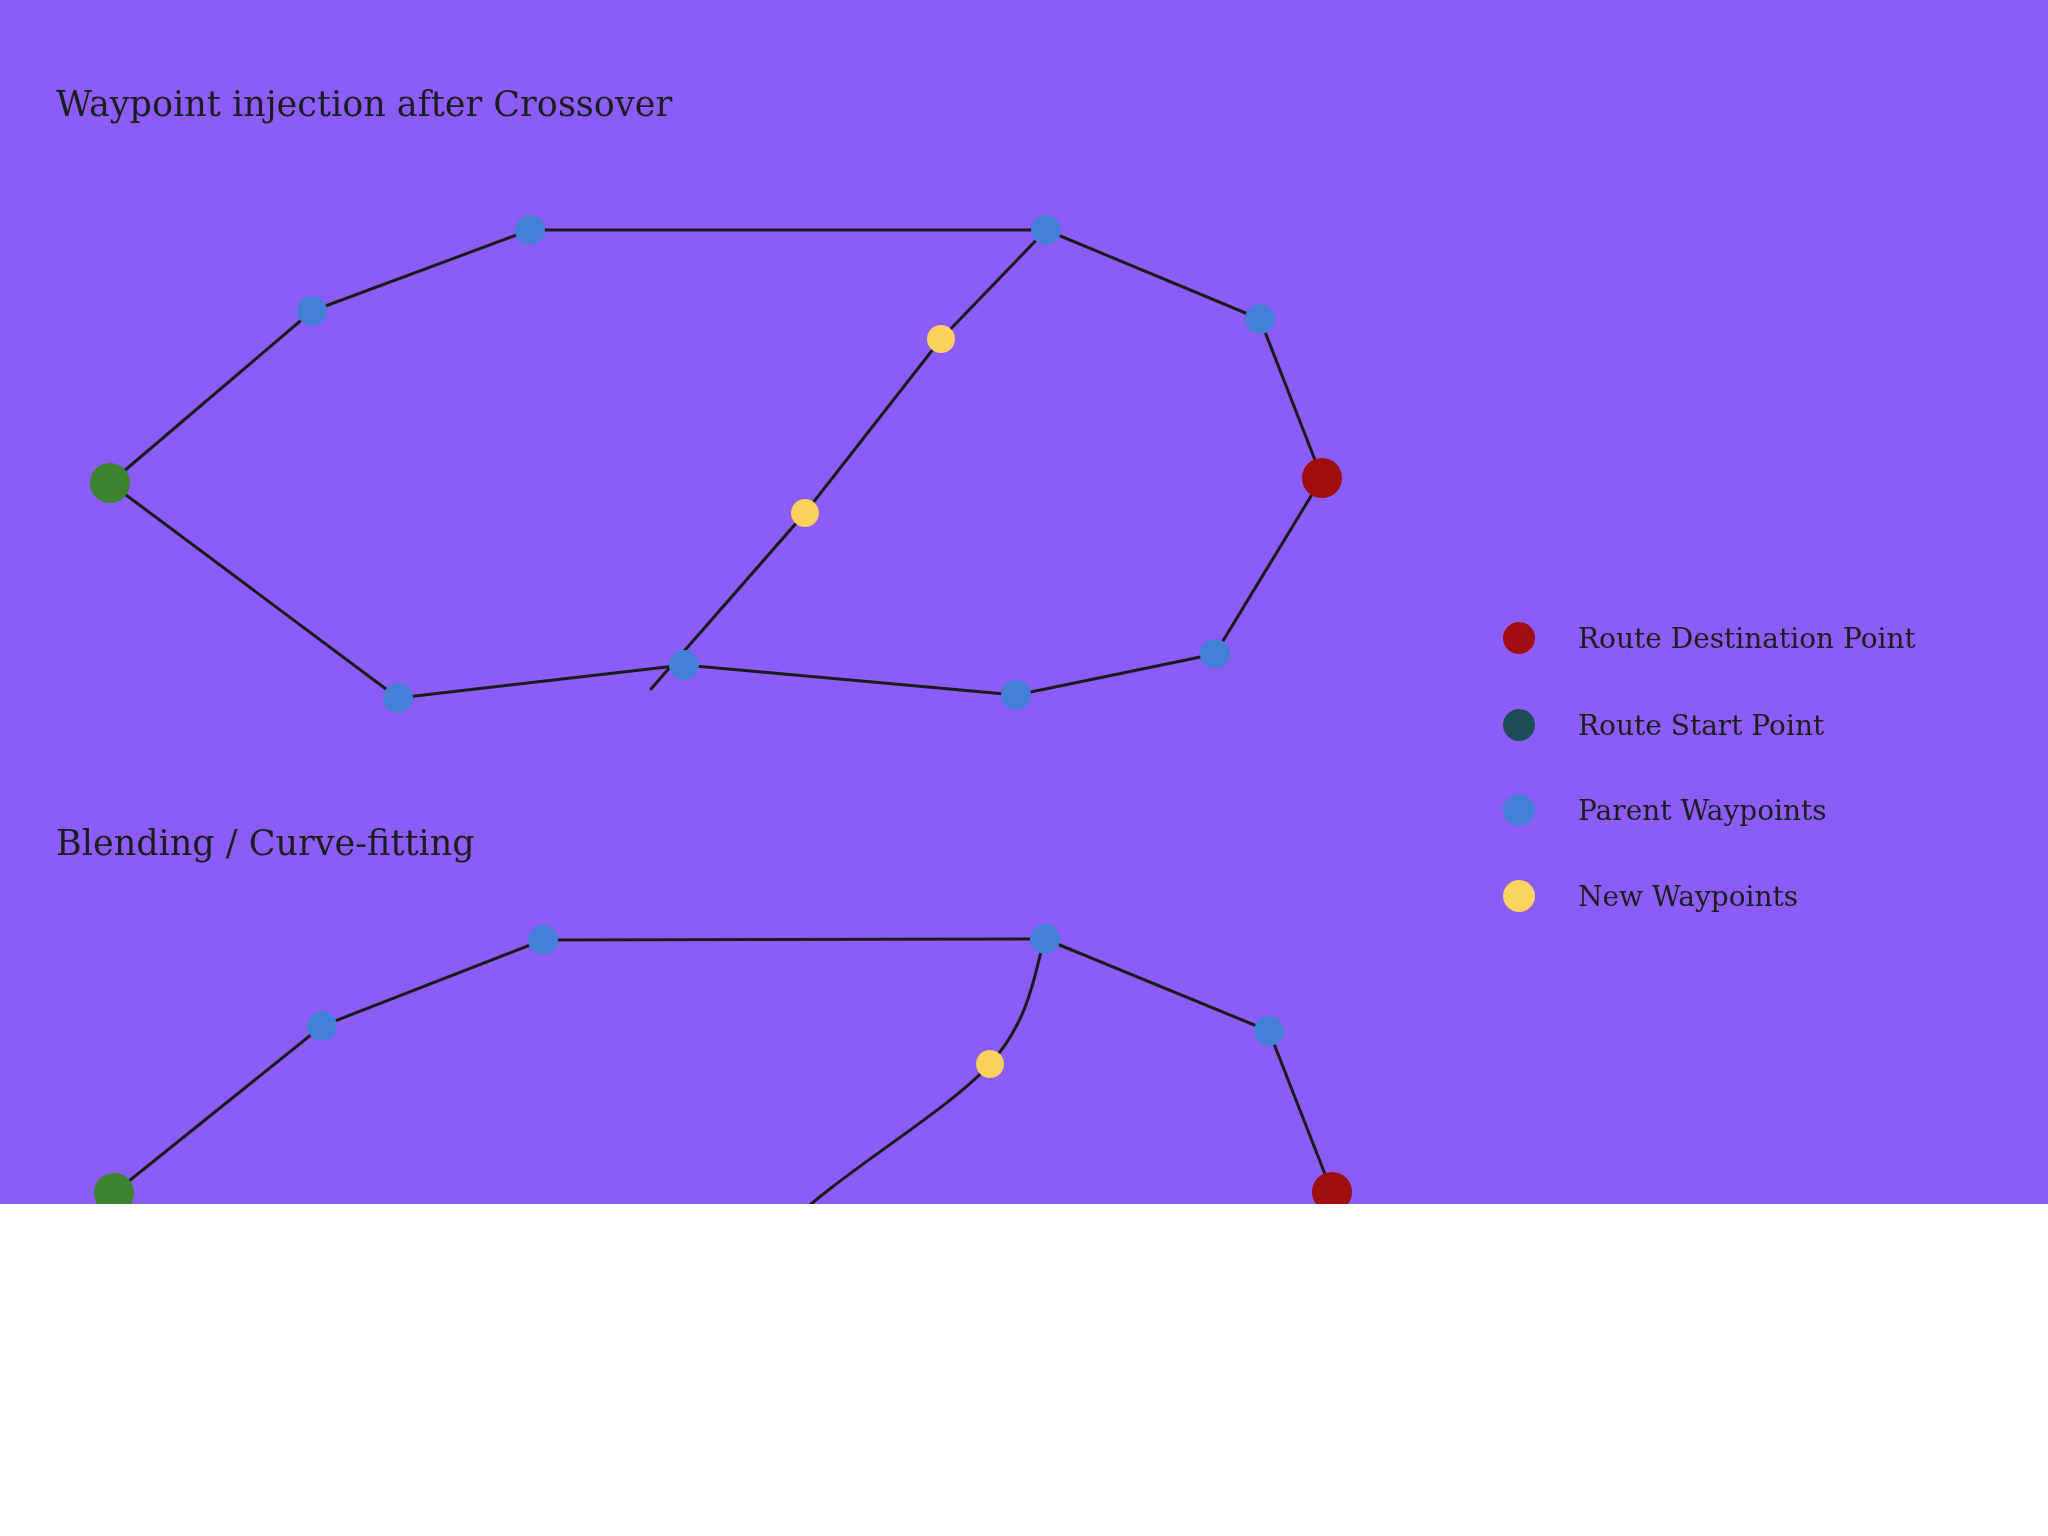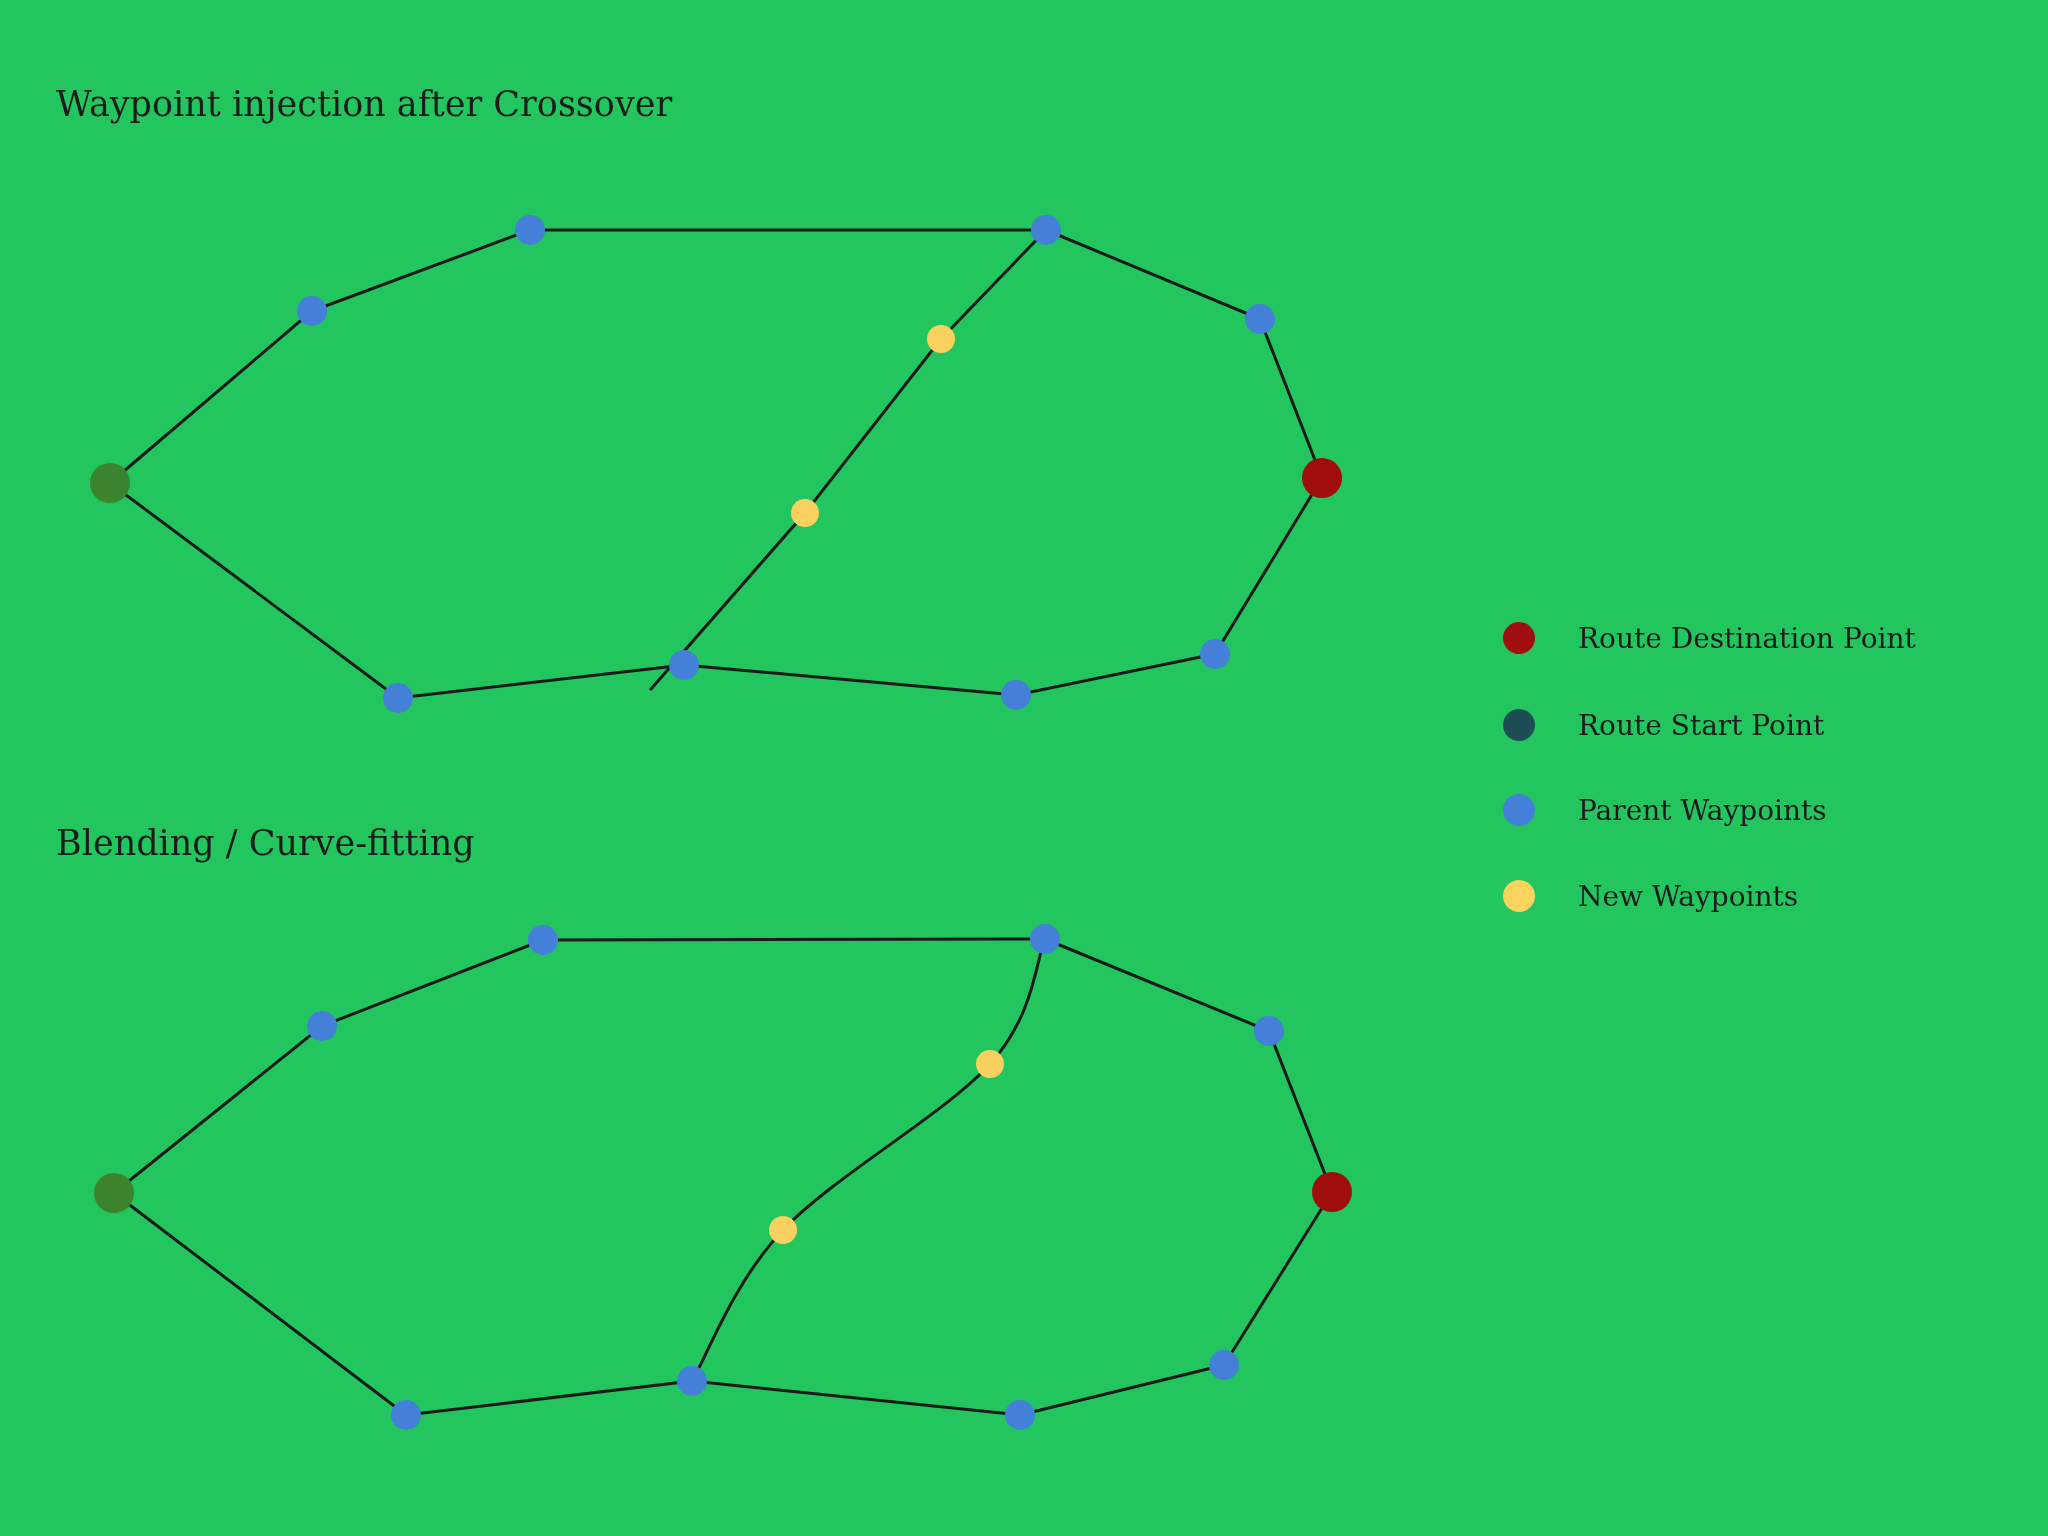--- a/index.html
+++ b/index.html
@@ -3,22 +3,22 @@
 <meta charset="utf-8">
 <style>
   html, body {
     margin: 0;
     padding: 0;
     background: #ffffff;
   }
   .canvas {
     position: relative;
     width: 2048px;
-    height: 1536px;
-    background: #22c55e;
+    height: 1204px;
+    background: #8b5cf6;
     overflow: hidden;
   }
   svg {
     display: block;
     width: 2048px;
     height: 1536px;
   }
   .title {
     font-family: "DejaVu Serif", "Liberation Serif", serif;
     font-size: 35px;

